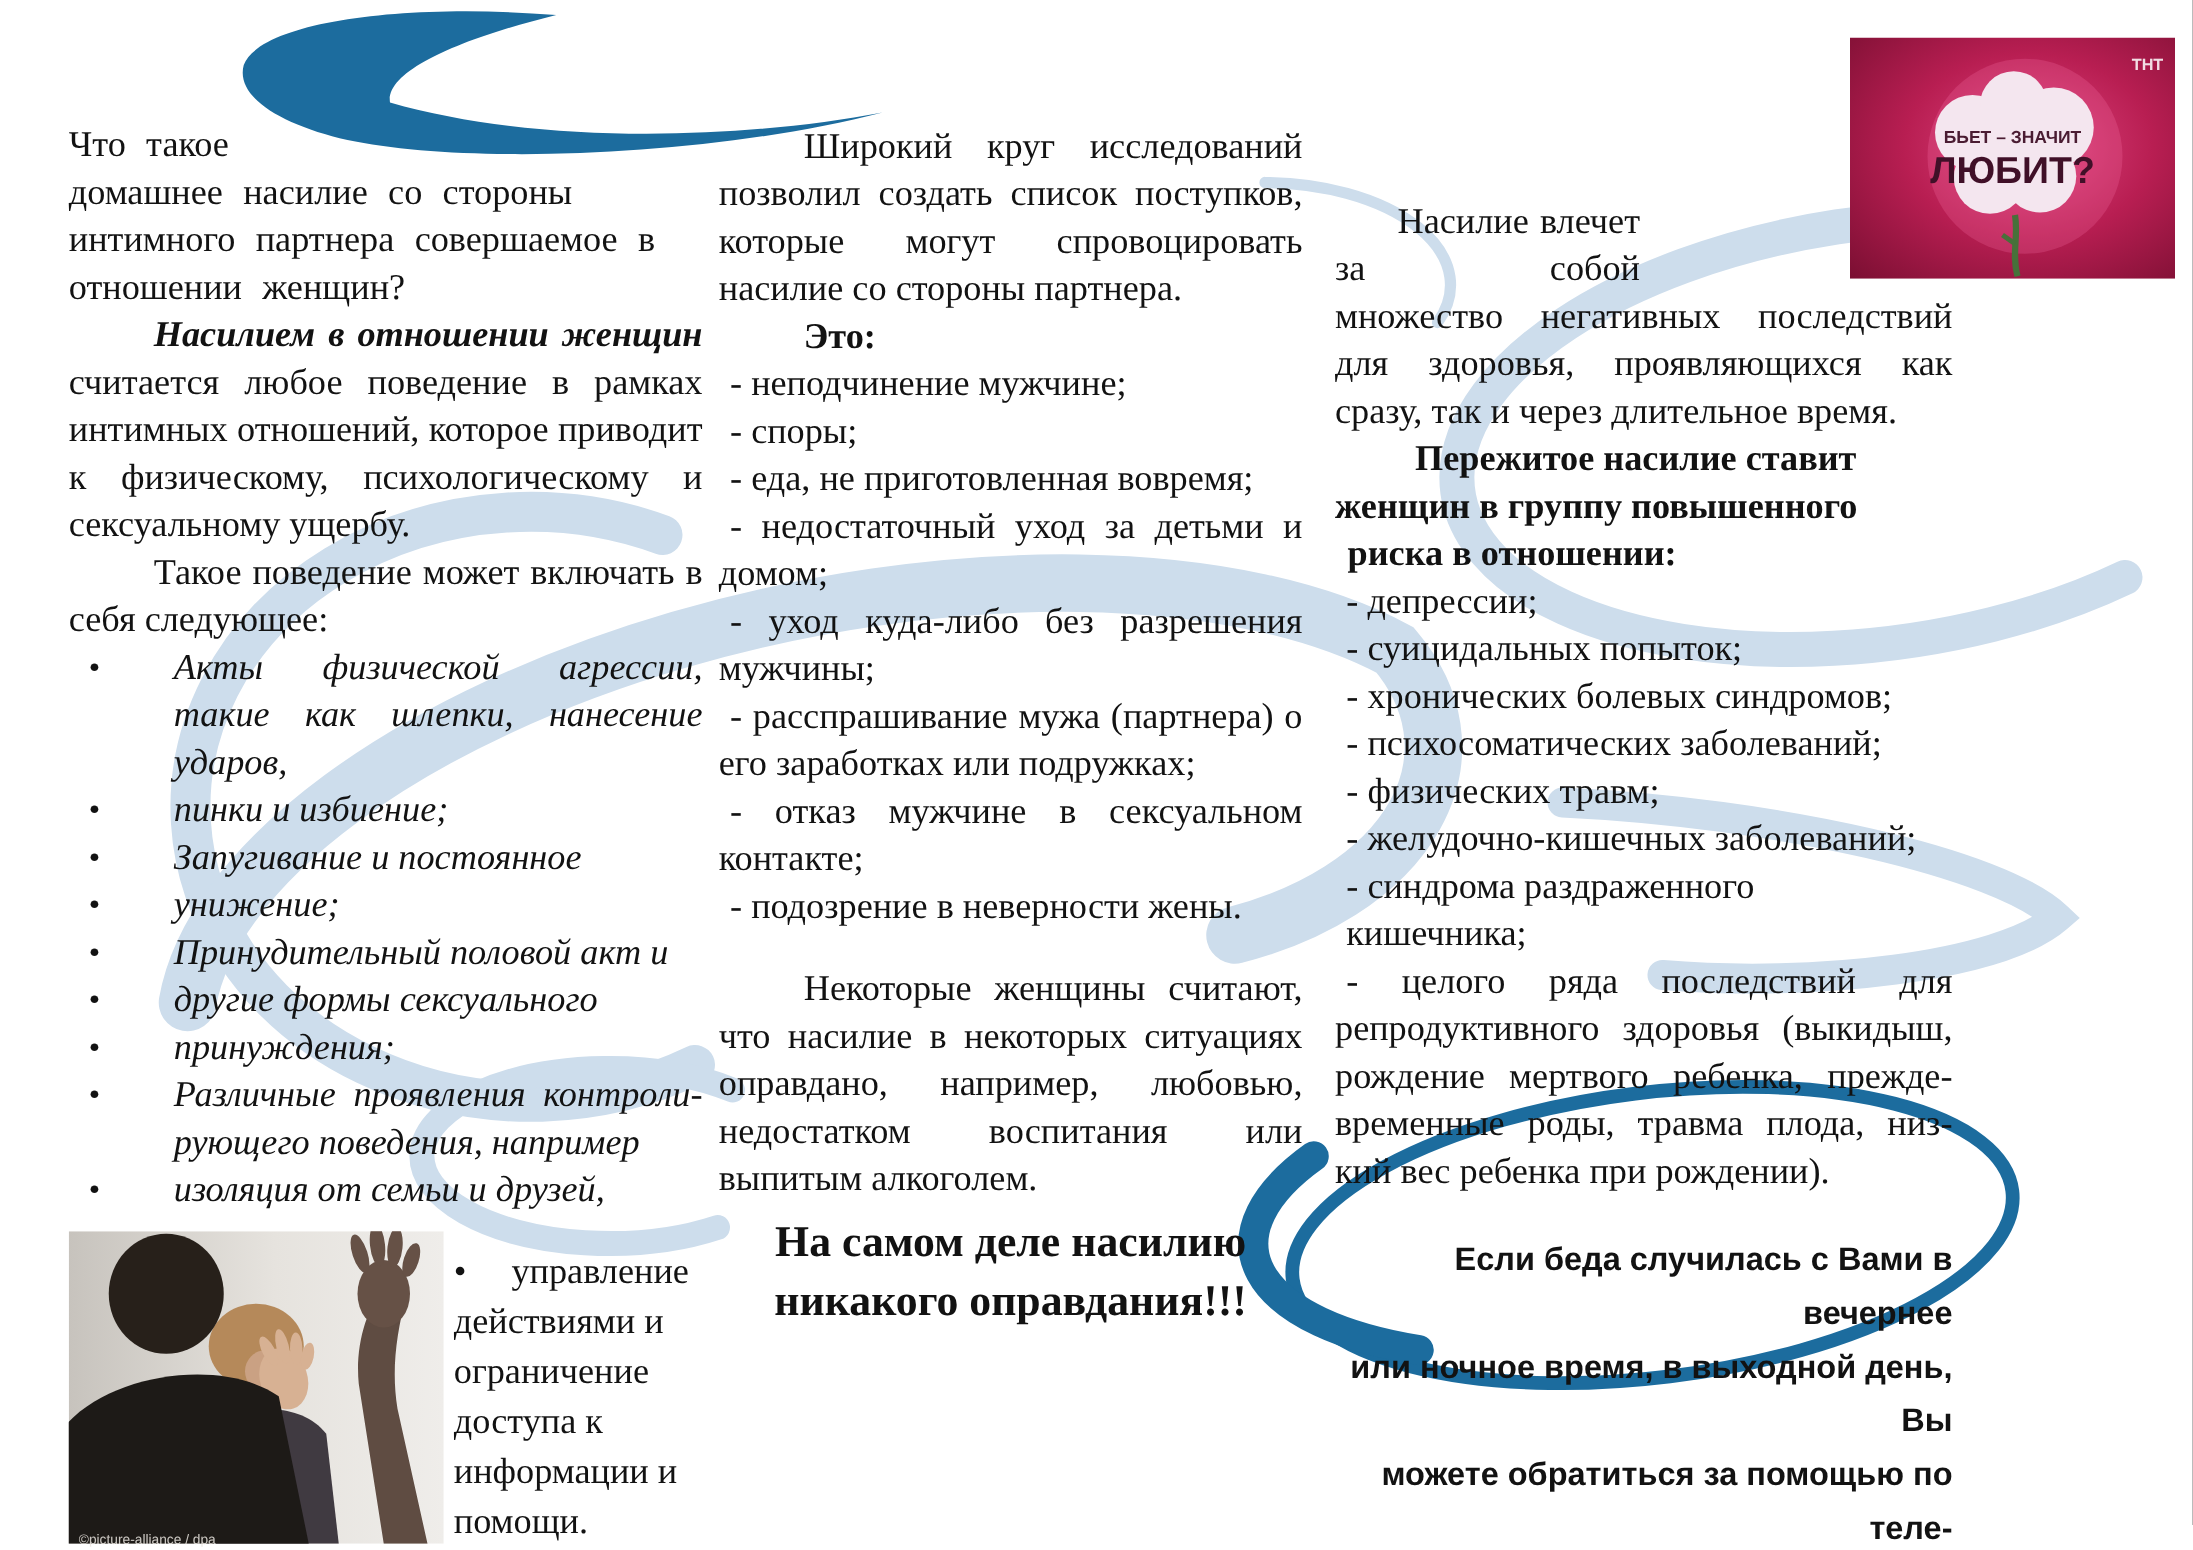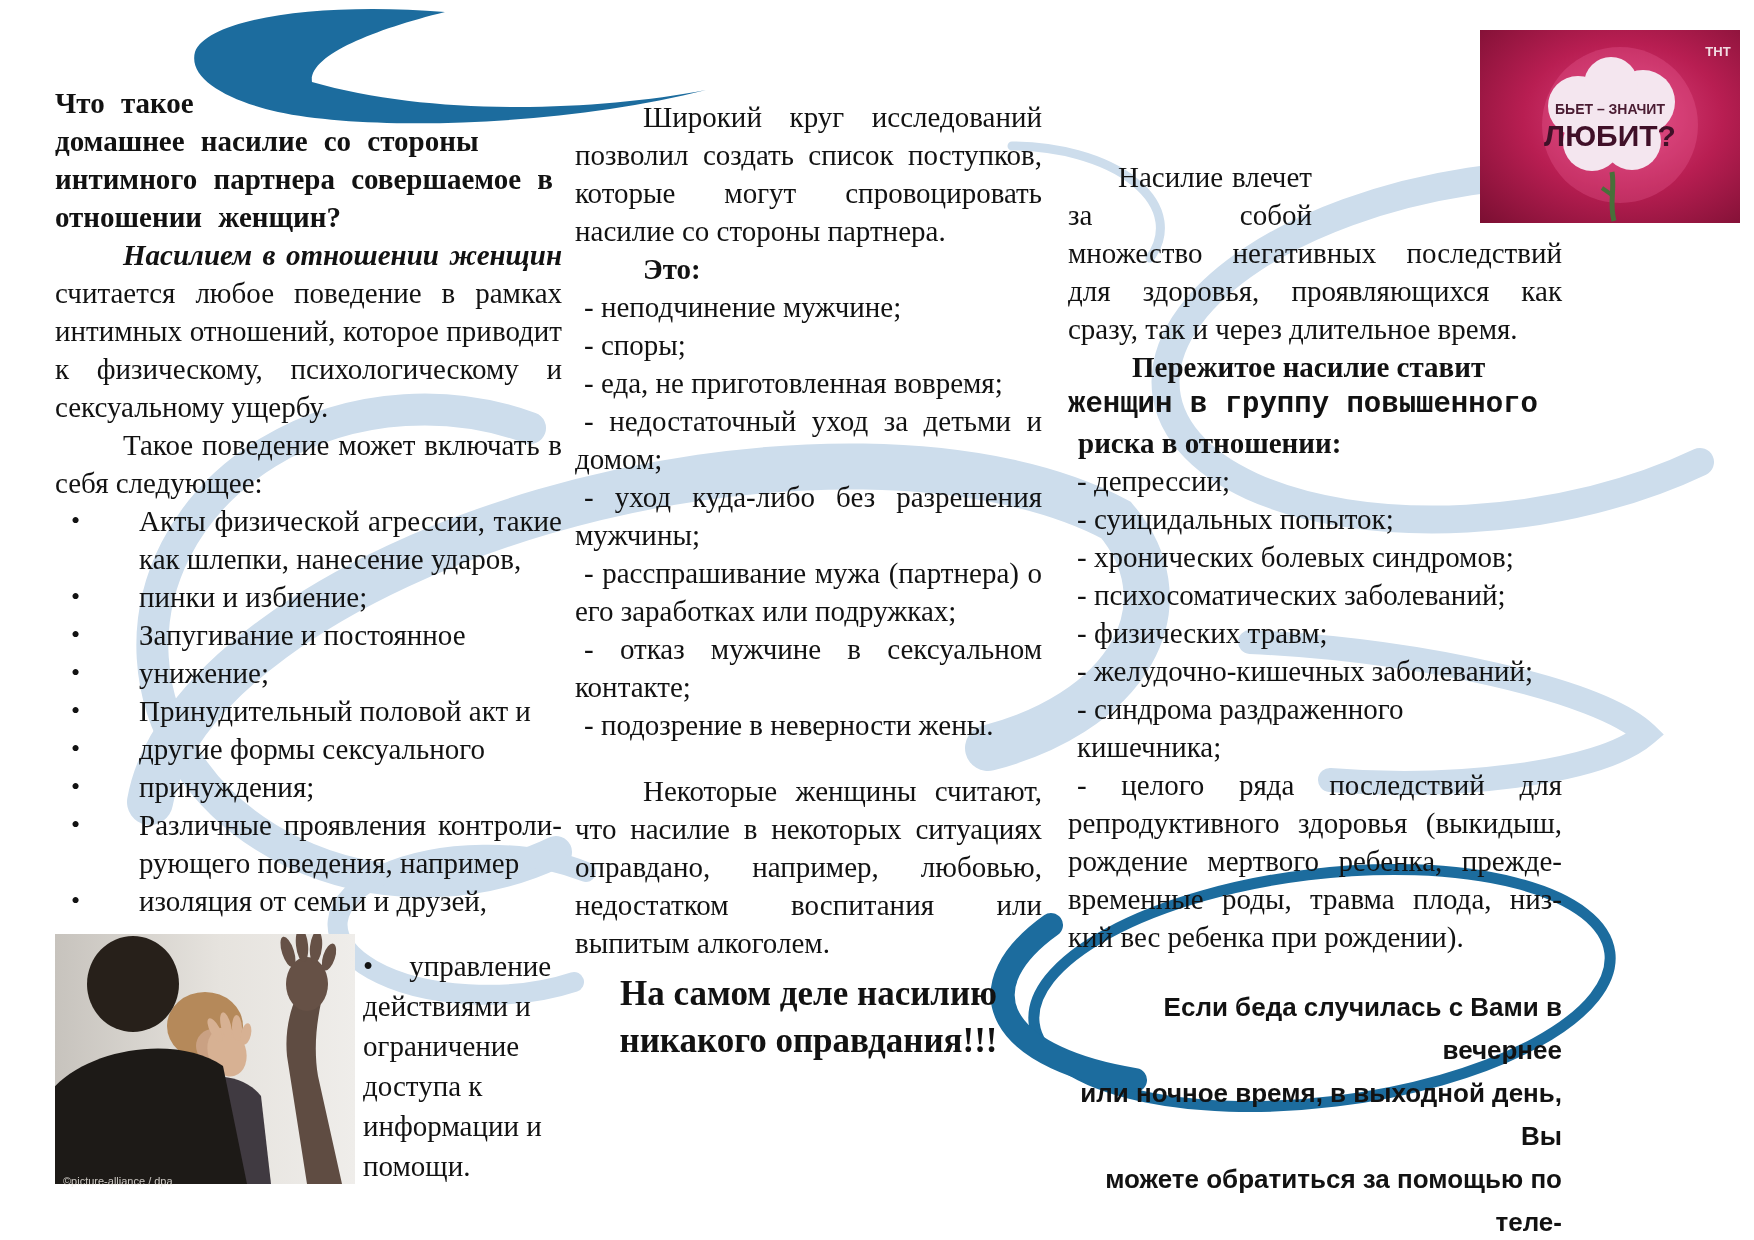--- a/index.html
+++ b/index.html
@@ -4,42 +4,42 @@
 <style>
   html,body{margin:0;padding:0;background:#888;}
   #page{position:relative;width:1754px;height:1240px;background:#ffffff;overflow:hidden;
         font-family:"Liberation Serif","DejaVu Serif",serif;color:#121212;}
   #deco{position:absolute;left:0;top:0;z-index:0;}
   .col{position:absolute;z-index:2;font-size:29px;line-height:38px;}
   #col1{left:55px;top:84px;width:507px;}
   #col2{left:575px;top:98px;width:467px;}
   #col3{left:1068px;top:158px;width:494px;}
 
-  .heading{font-weight:700;white-space:pre-line;word-spacing:9px;}
+  .heading{font-weight:400;white-space:pre-line;word-spacing:9px;margin-top:13px;}
   .para{text-align:justify;text-indent:68px;}
   .lead{font-weight:700;font-style:italic;}
 
   .b-row{display:flex;}
   .b-dot{flex:0 0 68px;padding-left:16px;font-size:26px;}
-  .b-text{flex:1 1 auto;text-align:justify;}
+  .b-text{flex:1 1 auto;text-align:justify;font-style:italic;}
 
   #photo-wrap{margin-top:14px;}
   #photo-wrap::after{content:"";display:block;clear:both;}
   #photo{float:left;width:300px;height:274px;margin-right:8px;position:relative;}
   .photo-bullet{overflow:hidden;padding-top:12px;line-height:40px;}
   .b-dot2{margin-right:36px;}
 
   .list-title{font-weight:700;margin-left:68px;}
   .d-item{text-align:justify;text-indent:9px;}
   .gap28{margin-top:28px;}
   .gap8{margin-top:8px;}
   .s-line{text-align:center;font-weight:700;font-size:35px;line-height:47px;}
 
   .r-h1{font-weight:700;text-indent:64px;}
-  .r-h2{font-weight:700;font-family:Liberation Mono, monospace;}
+  .r-h2{font-weight:700;}
   .r-h3{font-weight:700;text-indent:10px;}
   .img-spacer{float:right;width:250px;height:76px;}
 
   #contact{margin-top:30px;font-family:"Liberation Sans","DejaVu Sans",sans-serif;
            font-weight:700;font-size:26px;line-height:43px;}
   .c-line{text-align:right;}
 
   #rose-img{position:absolute;left:1480px;top:30px;z-index:3;}
   .cap{position:absolute;left:8px;bottom:8px;font-family:"Liberation Sans",sans-serif;
        font-size:11px;color:#e9e5df;opacity:.85;z-index:4;}

